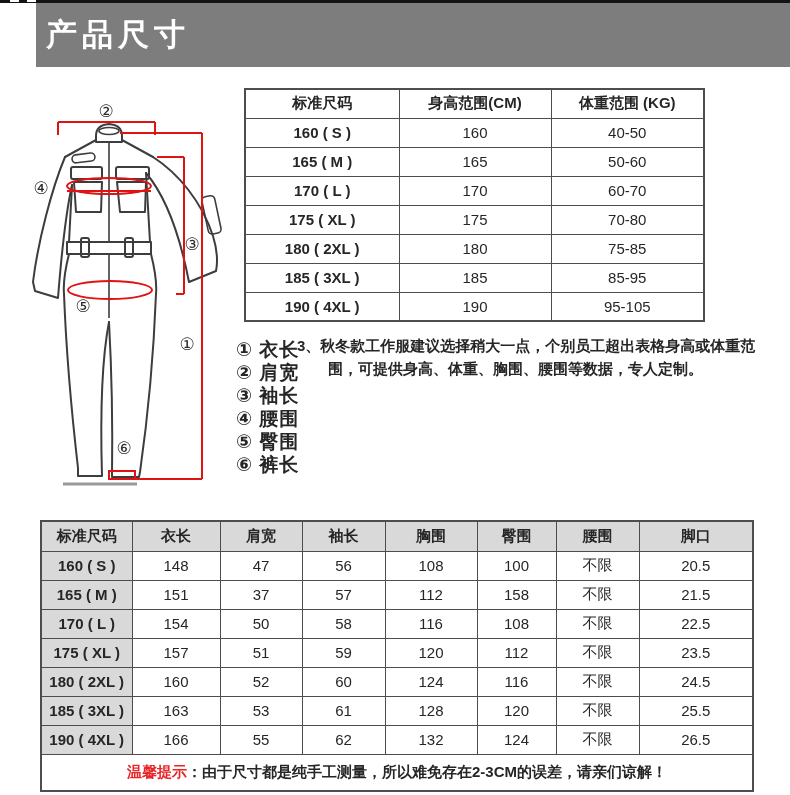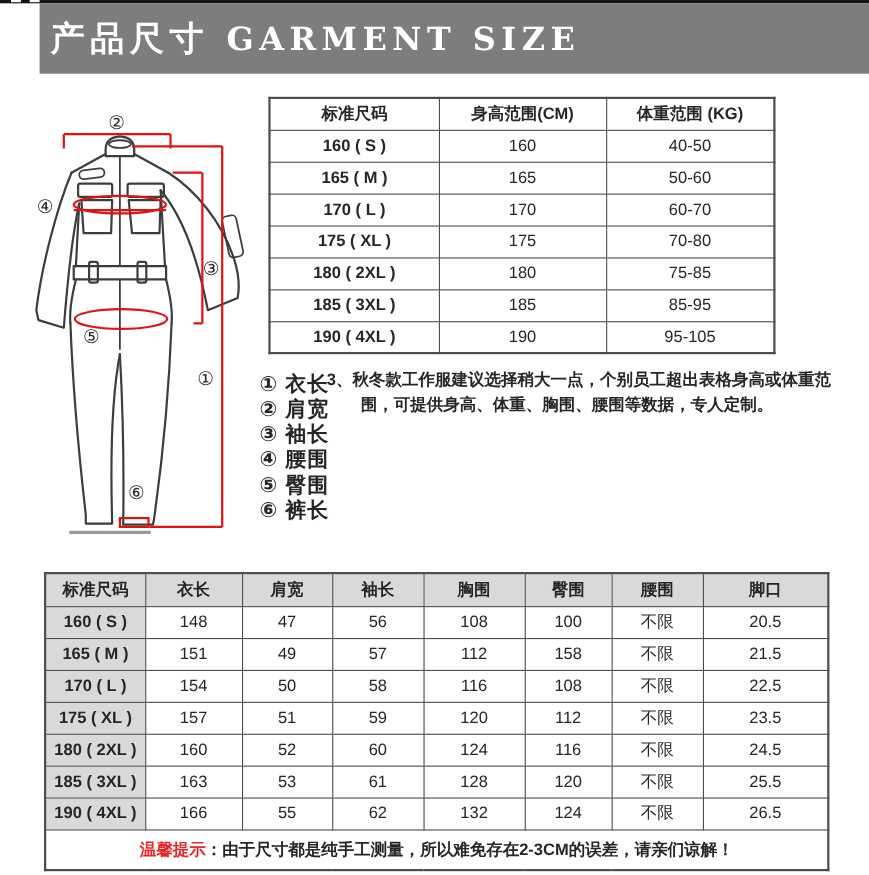--- a/index.html
+++ b/index.html
@@ -51,21 +51,20 @@
 </head>
 <body>
 
 <div id="top-strip">
   <span class="dash" style="left:10px"></span>
   <span class="dash" style="left:27px"></span>
 </div>
 
 <div id="banner">
   <span class="zh">产品尺寸</span>
-  <span class="en">GARMENT SIZE</span>
 </div>
 
 <svg id="figure" viewBox="0 0 215 425">
   <g>
     <path class="ol" d="M71,58 Q71,47 84,46 Q97,47 97,58 L97,64 L71,64 Z"></path>
     <ellipse class="olf" cx="84" cy="53" rx="10" ry="3.5"></ellipse>
     <path class="ol" d="M71,62 L40,79"></path>
     <path class="ol" d="M97,62 L128,79"></path>
     <path class="ol" d="M40,79 C27,110 13,163 8,204 L10,213 L33,220 C36,182 41,134 47,107"></path>
     <path class="ol" d="M128,79 C153,95 177,124 188,158 C192,171 193,183 191,193 L164,204 C156,163 143,121 121,95"></path>
@@ -201,21 +200,21 @@
         <td>47</td>
         <td>56</td>
         <td>108</td>
         <td>100</td>
         <td>不限</td>
         <td>20.5</td>
       </tr>
       <tr>
         <td class="shade bold">165 ( M )</td>
         <td>151</td>
-        <td>49</td>
+        <td>37</td>
         <td>57</td>
         <td>112</td>
         <td>158</td>
         <td>不限</td>
         <td>21.5</td>
       </tr>
       <tr>
         <td class="shade bold">170 ( L )</td>
         <td>154</td>
         <td>50</td>

